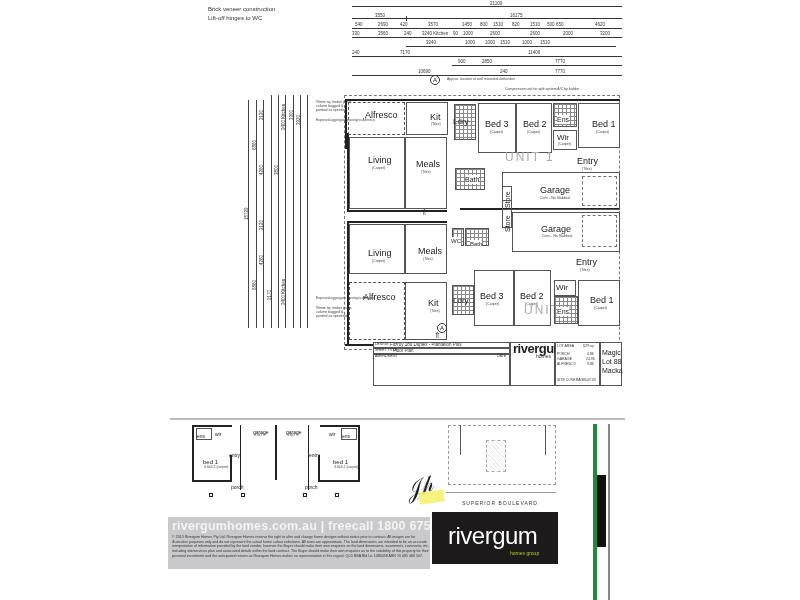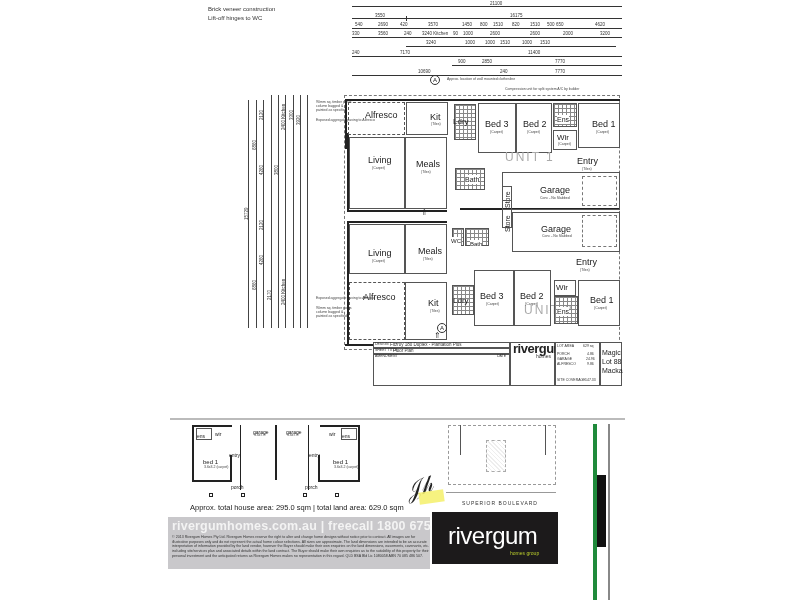--- a/index.html
+++ b/index.html
@@ -352,21 +352,20 @@
     <div class="wall" style="left:460px;top:425px;width:1px;height:30px;background:#555;"></div>
     <div class="wall" style="left:545px;top:425px;width:1px;height:30px;background:#555;"></div>
     <div class="abs" style="left:486px;top:440px;width:20px;height:32px;background:repeating-linear-gradient(45deg,#eee,#eee 1px,#fff 1px,#fff 3px);border:1px dashed #aaa;"></div>
     <div class="abs" style="left:462px;top:500px;font-size:5px;color:#333;letter-spacing:1px;">SUPERIOR BOULEVARD</div>
     <div class="abs" style="left:446px;top:492px;width:110px;height:1px;background:#999;"></div>
   </div>
 
   <div class="abs" style="left:405px;top:475px;font-size:22px;font-family:'DejaVu Serif',serif;font-style:italic;color:#222;transform:rotate(-20deg);">𝒥𝒽</div>
   <div class="highlight"></div>
 
-  <div class="brochure-text" style="left:190px;top:503px;">Approx. total house area: 295.0 sqm | total land area: 629.0 sqm</div>
 
   <div class="url-bar">
     <div class="url-text">rivergumhomes.com.au | freecall 1800 675 706</div>
     <div class="fine">© 2013 Rivergum Homes Pty Ltd. Rivergum Homes reserve the right to alter and change home designs without notice prior to contract. All images are for illustrative purposes only and do not represent the actual home colour selections. All sizes are approximate. The land dimensions are intended to be an accurate interpretation of information provided by the land vendor, however the Buyer should make their own enquiries on the land dimensions, easements, covenants, etc. including site/services plan and associated details within the land contract. The Buyer should make their own enquiries as to the suitability of this property for their personal investment and the anticipated returns as Rivergum Homes makes no representation in this regard. QLD BSA Bld Lic 1080058 ABN 70 085 486 507.</div>
   </div>
 
   <div class="logo-box">
     <div class="logo-text">rivergum</div>
     <div class="logo-sub">homes group</div>
   </div>

